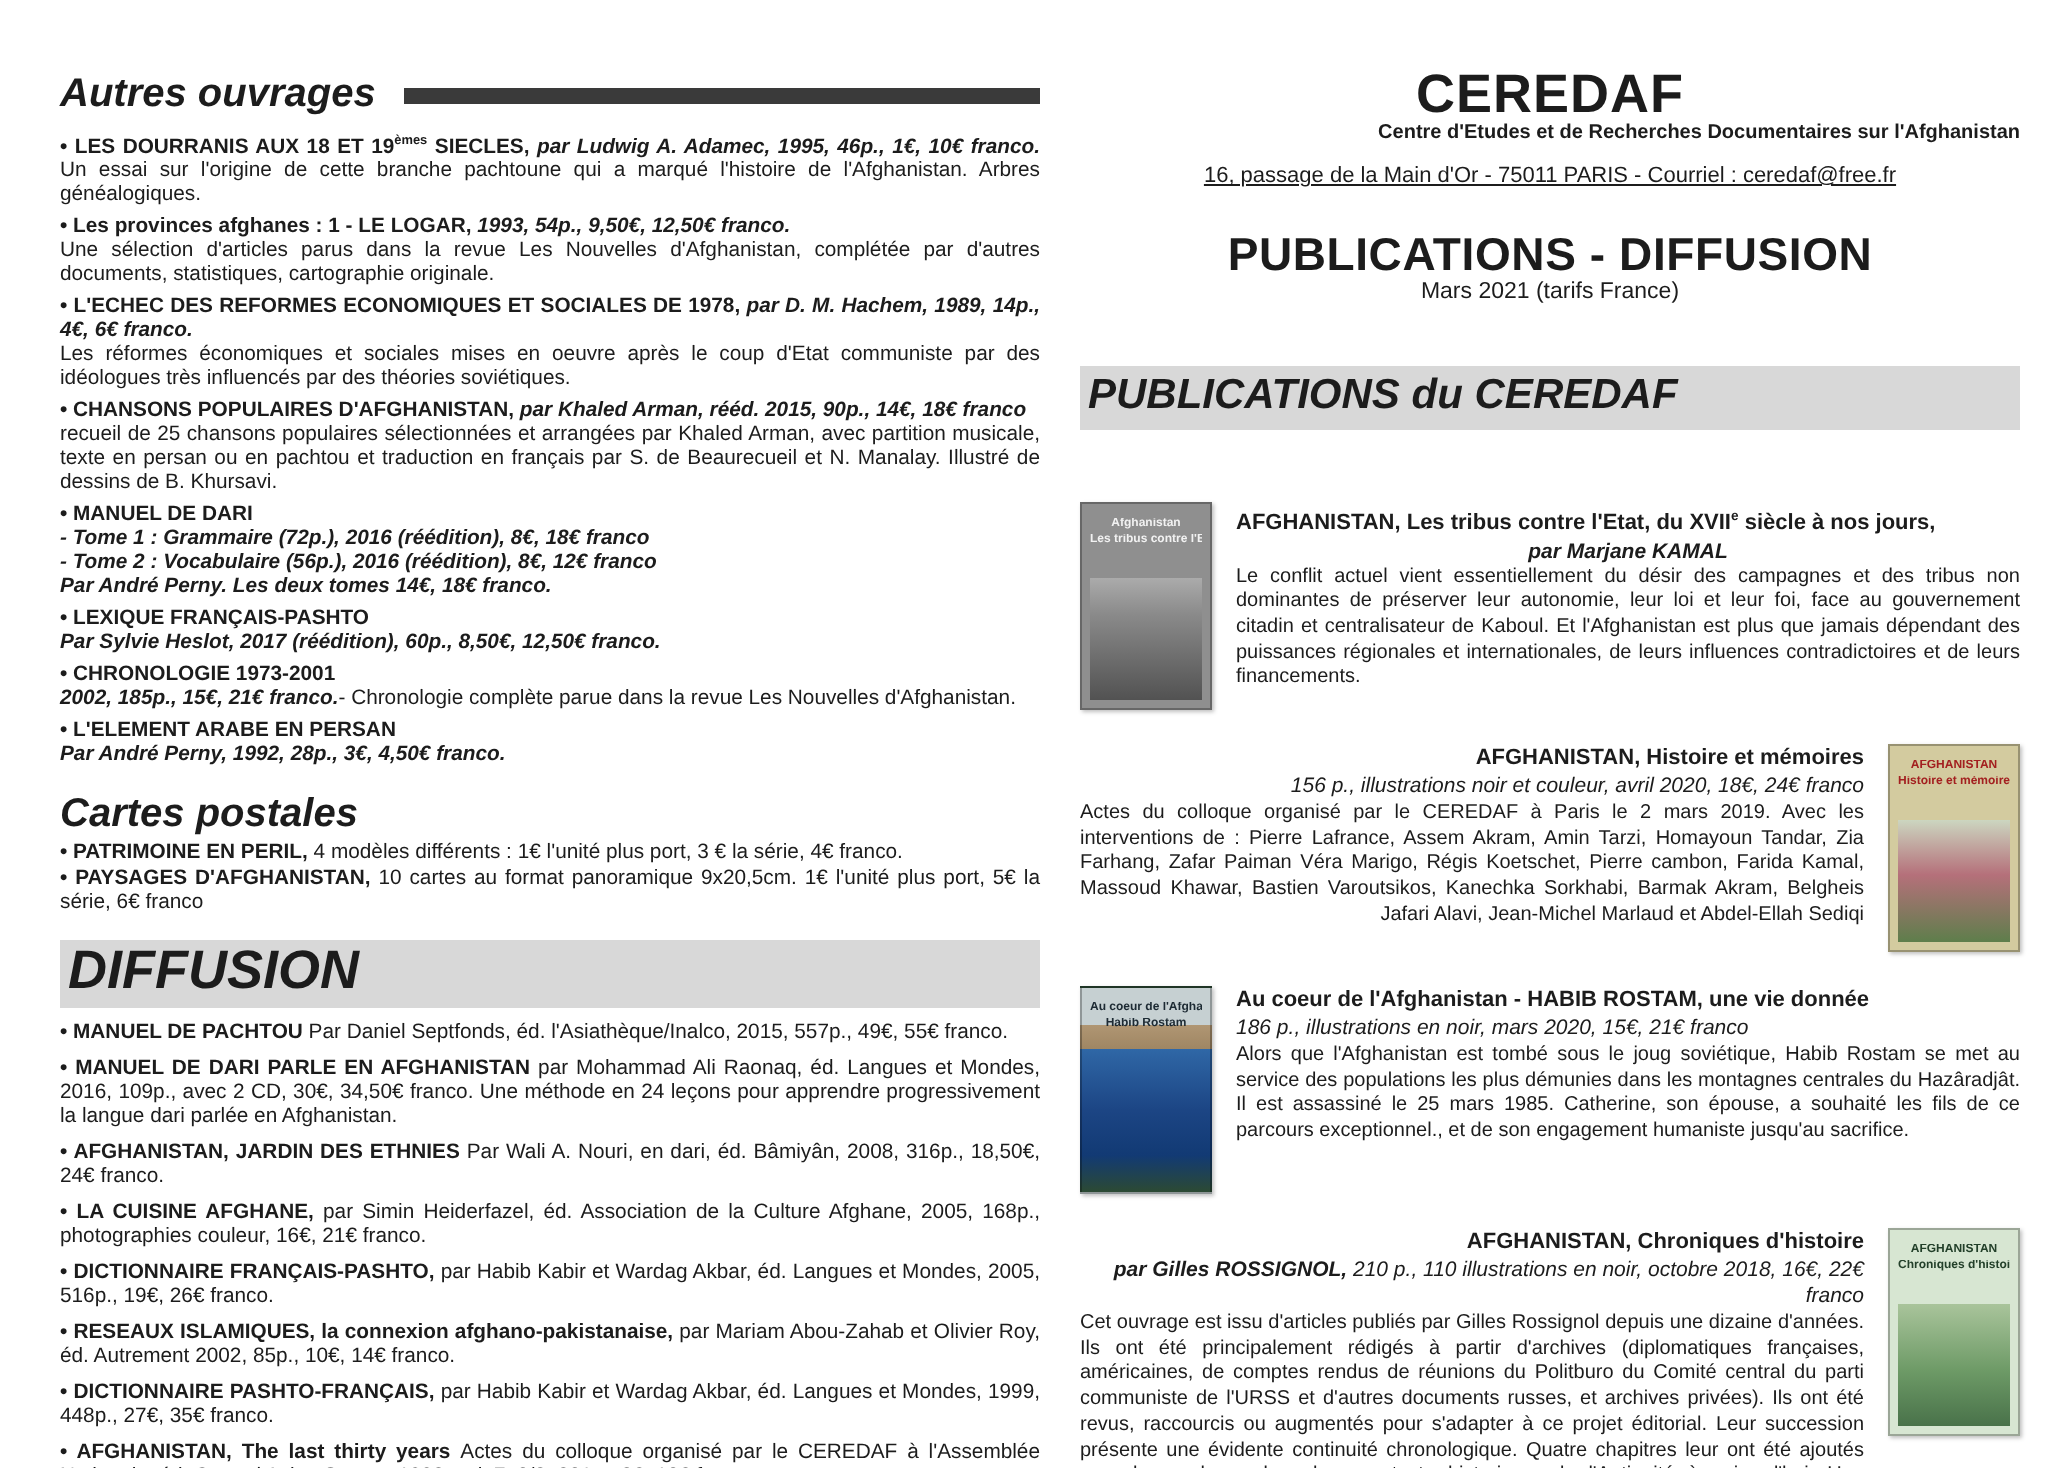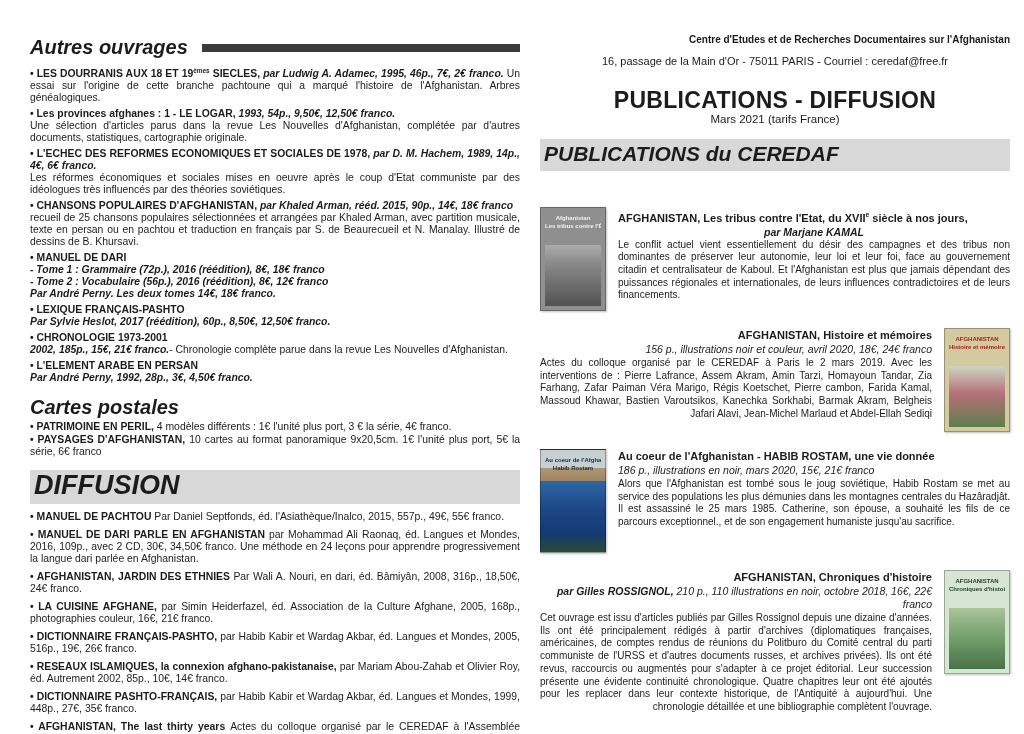--- a/index.html
+++ b/index.html
@@ -32,24 +32,24 @@
 
   .rt-b{font-weight:bold;}
   .rt-i{font-style:italic;}
   .rt-bi{font-weight:bold;font-style:italic;}
   .rt-sup{font-size:0.62em;vertical-align:super;}
   .rt-t{}
 
   
   .org-name{text-align:center;font-weight:bold;font-size:27px;line-height:27px;margin:0;letter-spacing:.5px;}
   .org-sub{text-align:right;font-weight:bold;font-size:10px;line-height:12px;margin:0;}
-  .address{text-align:center;font-size:11px;line-height:13px;margin-top:9px;}
+  .address{text-align:center;font-size:11px;line-height:13px;margin-top:9px;text-decoration:underline;}
   .main-title{text-align:center;font-weight:bold;font-size:23px;line-height:25px;margin-top:20px;letter-spacing:.3px;}
   .date-line{text-align:center;font-size:11.5px;line-height:13px;}
-  .section-strip{margin-top:13px;padding:3px 8px 6px 4px;}
+  .section-strip{margin-top:30px;padding:3px 8px 6px 4px;}
   .section-strip .sec-head{font-size:21px;line-height:23px;}
 
   
   .books{margin-top:36px;display:flex;flex-direction:column;gap:17px;}
   .book{display:flex;gap:12px;align-items:flex-start;}
   .book-text{flex:1;min-width:0;}
   .book-text .para{margin:0;}
   .para.b-title{font-weight:bold;font-size:11px;line-height:15px;text-align:left;}
   .para.b-author{font-weight:bold;font-style:italic;font-size:10.5px;line-height:12px;text-align:center;}
   .para.b-meta{font-style:italic;font-size:10.5px;line-height:13px;text-align:left;}
@@ -74,21 +74,21 @@
 <body>
 
 <div class="page">
 
   <div class="col-left">
     <div class="head-row">
       <h2 class="sec-head">Autres ouvrages</h2>
       <div class="black-bar"></div>
     </div>
     <div class="entries-autres">
-        <p class="para"><span class="rt-b">• LES DOURRANIS AUX 18 ET 19</span><span class="rt-b rt-sup">èmes</span><span class="rt-b"> SIECLES, </span><span class="rt-bi">par Ludwig A. Adamec, 1995, 46p., 7€, 2€ franco.</span><span>  Un essai sur l'origine de cette branche pachtoune qui a marqué l'histoire de l'Afghanistan. Arbres généalogiques.</span></p>
+        <p class="para"><span class="rt-b">• LES DOURRANIS AUX 18 ET 19</span><span class="rt-b rt-sup">èmes</span><span class="rt-b"> SIECLES, </span><span class="rt-bi">par Ludwig A. Adamec, 1995, 46p., 1€, 10€ franco.</span><span>  Un essai sur l'origine de cette branche pachtoune qui a marqué l'histoire de l'Afghanistan. Arbres généalogiques.</span></p>
         <p class="para"><span class="rt-b">• Les provinces afghanes : 1 - LE LOGAR, </span><span class="rt-bi">1993, 54p., 9,50€, 12,50€ franco.</span></p>
         <p class="para cont"><span>Une sélection d'articles parus dans la revue Les Nouvelles d'Afghanistan, complétée par d'autres documents, statistiques, cartographie originale.</span></p>
         <p class="para"><span class="rt-b">• L'ECHEC DES REFORMES ECONOMIQUES ET SOCIALES DE 1978, </span><span class="rt-bi">par D. M. Hachem, 1989, 14p., 4€, 6€ franco.</span></p>
         <p class="para cont"><span>Les réformes économiques et sociales mises en oeuvre après le coup d'Etat communiste par des idéologues très influencés par des théories soviétiques.</span></p>
         <p class="para"><span class="rt-b">• CHANSONS POPULAIRES D'AFGHANISTAN, </span><span class="rt-bi">par Khaled Arman, rééd. 2015, 90p., 14€, 18€ franco</span></p>
         <p class="para cont"><span>recueil de 25 chansons populaires sélectionnées et arrangées par Khaled Arman, avec partition musicale, texte en persan ou en pachtou et traduction en français par S. de Beaurecueil et N. Manalay. Illustré de dessins de B. Khursavi.</span></p>
         <p class="para"><span class="rt-b">• MANUEL DE DARI</span></p>
         <p class="para cont"><span class="rt-bi">- Tome 1 : Grammaire (72p.), 2016 (réédition), 8€, 18€ franco</span></p>
         <p class="para cont"><span class="rt-bi">- Tome 2 : Vocabulaire (56p.), 2016 (réédition), 8€, 12€ franco</span></p>
         <p class="para cont"><span class="rt-bi">Par André Perny. Les deux tomes 14€, 18€ franco.</span></p>
@@ -116,20 +116,21 @@
         <p class="para"><span class="rt-b">• LA CUISINE AFGHANE, </span><span>par Simin Heiderfazel, éd. Association de la Culture Afghane, 2005, 168p., photographies couleur, 16€, 21€ franco.</span></p>
         <p class="para"><span class="rt-b">• DICTIONNAIRE FRANÇAIS-PASHTO, </span><span>par Habib Kabir et Wardag Akbar, éd. Langues et Mondes, 2005, 516p., 19€, 26€ franco.</span></p>
         <p class="para"><span class="rt-b">• RESEAUX ISLAMIQUES, </span><span class="rt-b">la connexion afghano-pakistanaise, </span><span>par Mariam Abou-Zahab et Olivier Roy, éd. Autrement 2002, 85p., 10€, 14€ franco.</span></p>
         <p class="para"><span class="rt-b">• DICTIONNAIRE PASHTO-FRANÇAIS, </span><span>par Habib Kabir et Wardag Akbar, éd. Langues et Mondes, 1999, 448p., 27€, 35€ franco.</span></p>
         <p class="para"><span class="rt-b">• AFGHANISTAN, The last thirty years </span><span>Actes du colloque organisé par le CEREDAF à l'Assemblée Nationale, éd. Central Asian Survey, 1998, vol. 7, 2/3, 221p., 8€, 12€ franco.</span></p>
       </div>
 
   </div>
 
   <div class="col-right">
+    <h1 class="org-name">CEREDAF</h1>
     <div class="org-sub">Centre d'Etudes et de Recherches Documentaires sur l'Afghanistan</div>
     <div class="address">16, passage de la Main d'Or - 75011 PARIS - Courriel : ceredaf@free.fr</div>
 
     <div class="main-title">PUBLICATIONS - DIFFUSION</div>
     <div class="date-line">Mars 2021 (tarifs France)</div>
 
     <div class="gray-strip section-strip">
       <h2 class="sec-head">PUBLICATIONS du CEREDAF</h2>
     </div>
 

